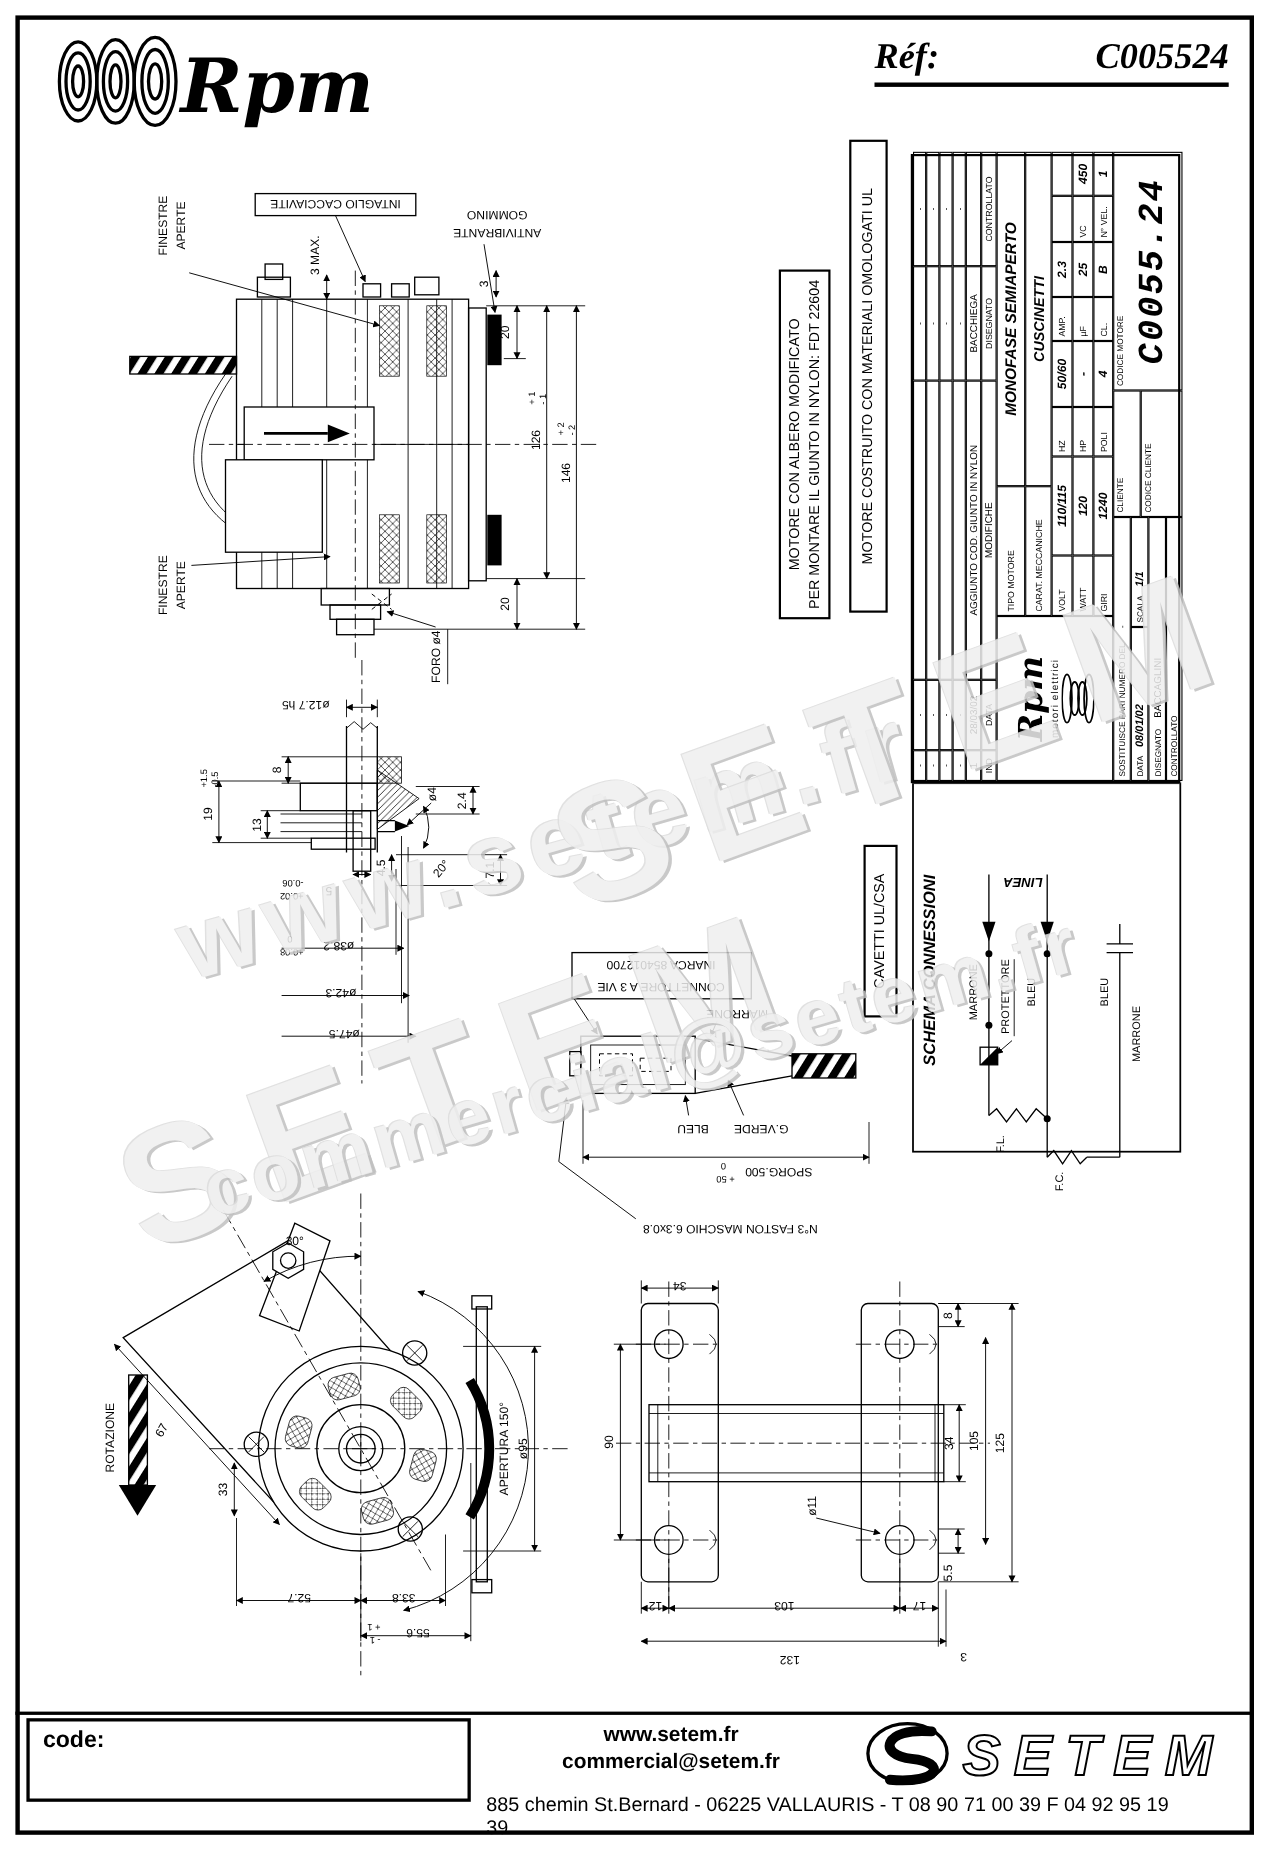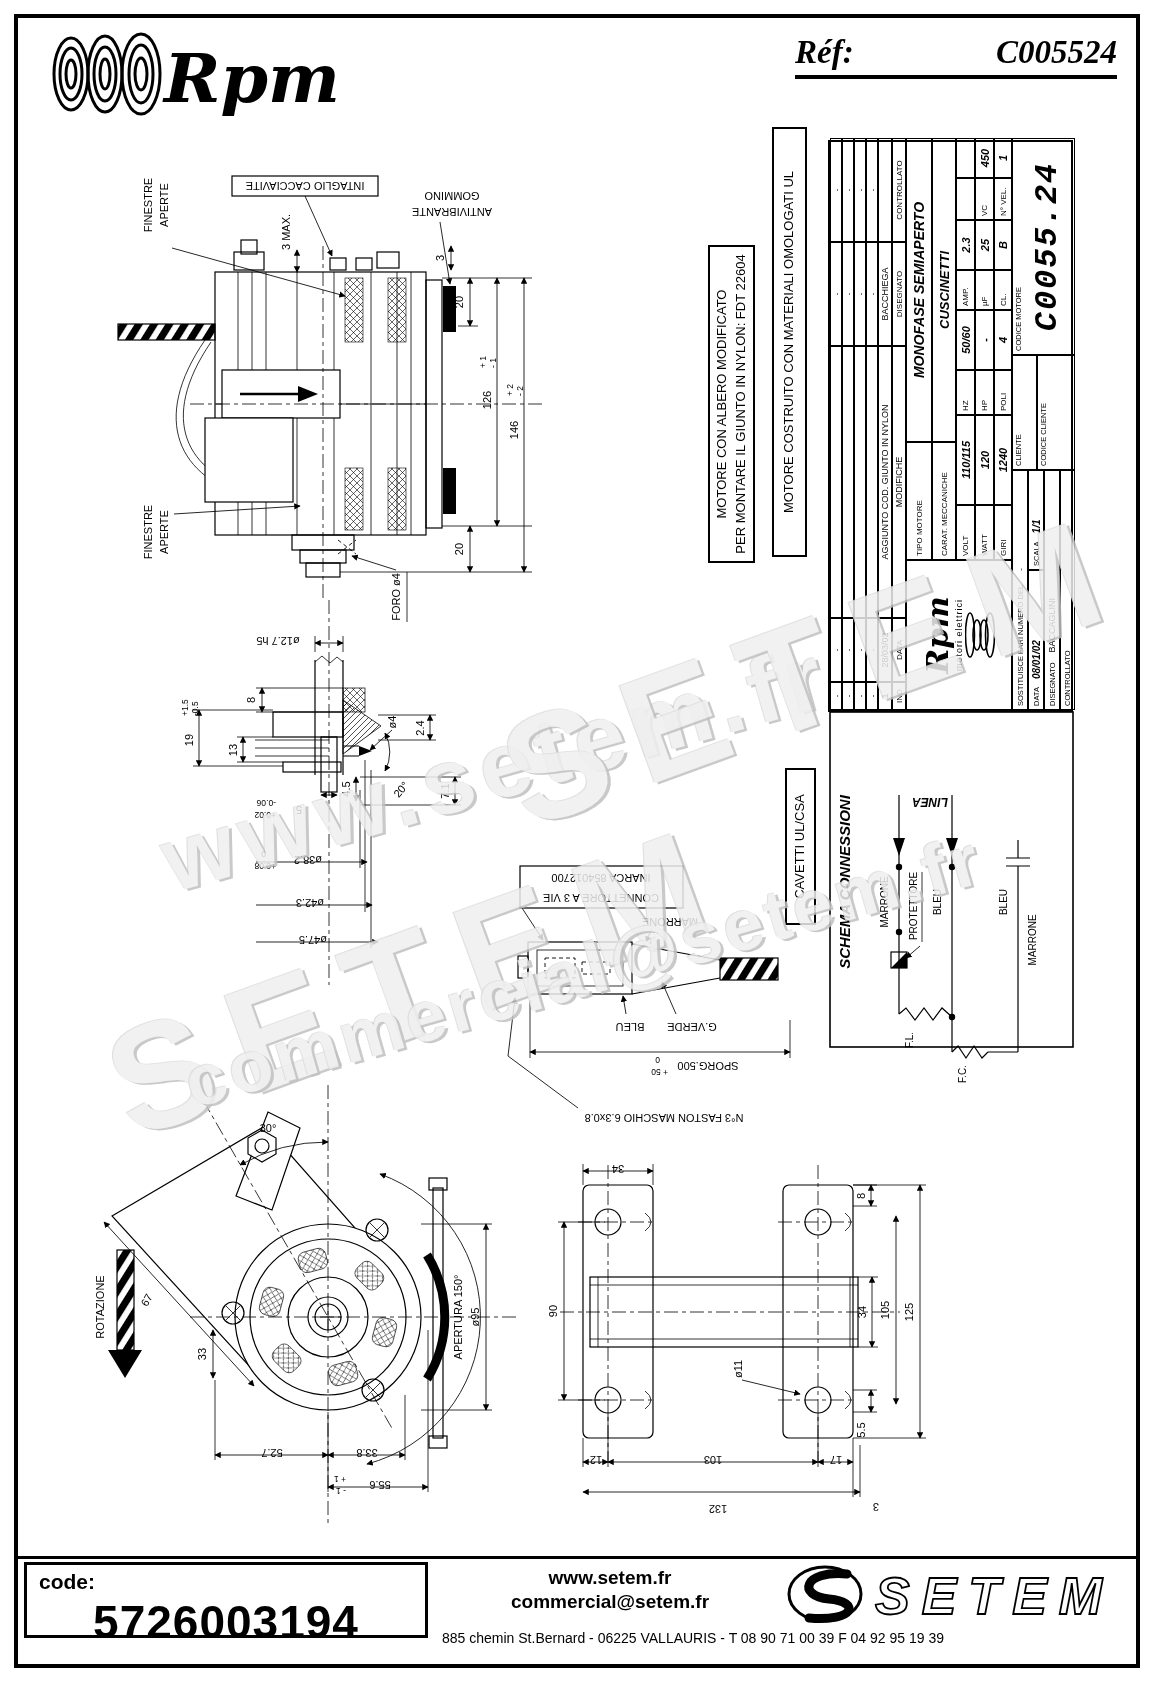--- a/index.html
+++ b/index.html
@@ -28,21 +28,21 @@
   .val{font-weight:bold;font-style:italic;font-size:11px;}
   .lt{align-items:flex-start;justify-content:flex-start;padding:1px 0 0 3px;}
   
   .wm{position:absolute;font-weight:bold;color:#efefef;text-shadow:2.5px 2.5px 0 #c0c0c0,-1px -1px 0 #dcdcdc;white-space:nowrap;pointer-events:none;transform-origin:0 0;z-index:30;opacity:.85;}
   
   #footer-line{left:14px;top:1556px;width:1126px;border-top:3px solid #000;z-index:40;}
   #code-box{left:24px;top:1562px;width:404px;height:76px;border:3px solid #000;box-sizing:border-box;z-index:41;background:#fff;}
   #code-label{position:absolute;left:12px;top:5px;font-size:21px;font-weight:bold;}
   #code-value{position:absolute;left:0;right:0;top:30px;text-align:center;font-size:46px;font-weight:bold;letter-spacing:1px;}
   #center-urls{left:440px;top:1566px;width:340px;text-align:center;font-weight:bold;font-size:19px;line-height:1.25;z-index:41;}
-  #address{left:442px;top:1630px;width:640px;font-size:14px;z-index:41;}
+  #address{left:442px;top:1630px;width:640px;font-size:18px;z-index:41;}
 </style>
 </head>
 <body>
 
 <div class="abs" id="sheet-border"></div>
 
 <svg class="abs" style="left:26px;top:16px;z-index:12" width="320" height="100">
   <g fill="none" stroke="#000" stroke-width="3">
     <ellipse cx="45" cy="58" rx="17" ry="36"></ellipse>
       <ellipse cx="45" cy="58" rx="11" ry="26"></ellipse>
@@ -489,21 +489,20 @@
 </div>
 
 <div class="wm" style="left:150px;top:812px;font-size:92px;letter-spacing:8px;transform:rotate(-16deg)">www.setem.fr</div>
 <div class="wm" style="left:85px;top:1010px;font-size:150px;letter-spacing:26px;transform:rotate(-20deg)">SETEM</div>
 <div class="wm" style="left:480px;top:700px;font-size:150px;letter-spacing:26px;transform:rotate(-20deg)">SETEM</div>
 <div class="wm" style="left:175px;top:1045px;font-size:72px;letter-spacing:4px;transform:rotate(-16deg)">commercial@setem.fr</div>
 
 <div class="abs" id="footer-line"></div>
 <div class="abs" id="code-box">
   <div id="code-label">code:</div>
-  <div id="code-value">5726003194</div>
 </div>
 <div class="abs" id="center-urls">
   <div>www.setem.fr</div>
   <div>commercial@setem.fr</div>
 </div>
 <div class="abs" id="address">885 chemin St.Bernard  -  06225 VALLAURIS  -  T 08 90 71 00 39  F 04 92 95 19 39</div>
 <svg class="abs" style="left:785px;top:1558px;z-index:41" width="360" height="74">
   <ellipse cx="40" cy="36" rx="36" ry="27" fill="none" stroke="#000" stroke-width="3"></ellipse>
   <path d="M62,16 C18,12 12,38 44,41 C76,44 70,64 24,60" fill="none" stroke="#000" stroke-width="9" stroke-linecap="round"></path>
   <text x="90" y="56" style="font-family:'Liberation Sans',sans-serif;font-style:italic;font-weight:bold;font-size:52px;letter-spacing:12px;fill:#fff;stroke:#000;stroke-width:1.8">SETEM</text>

